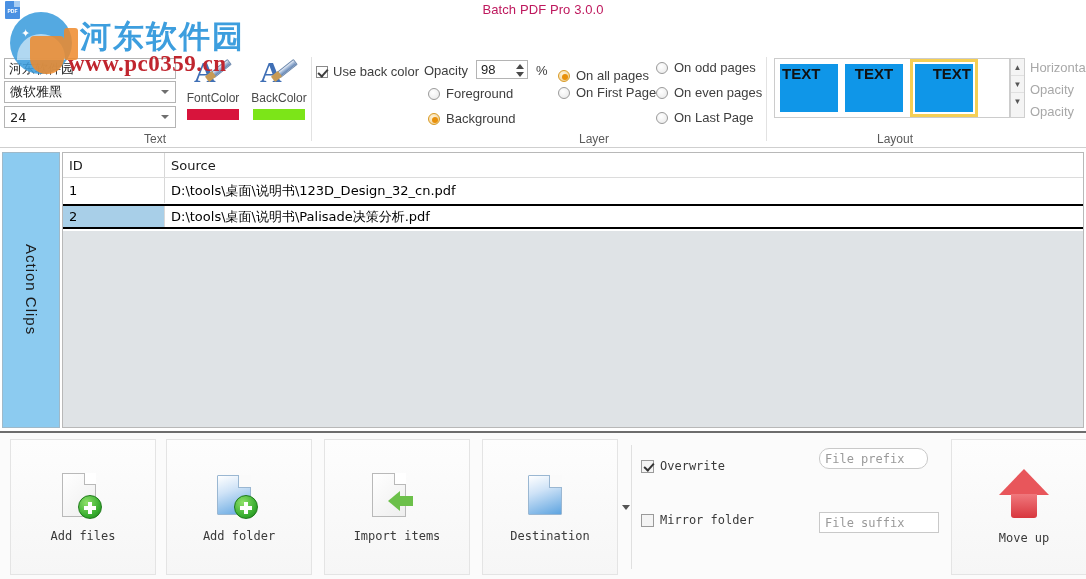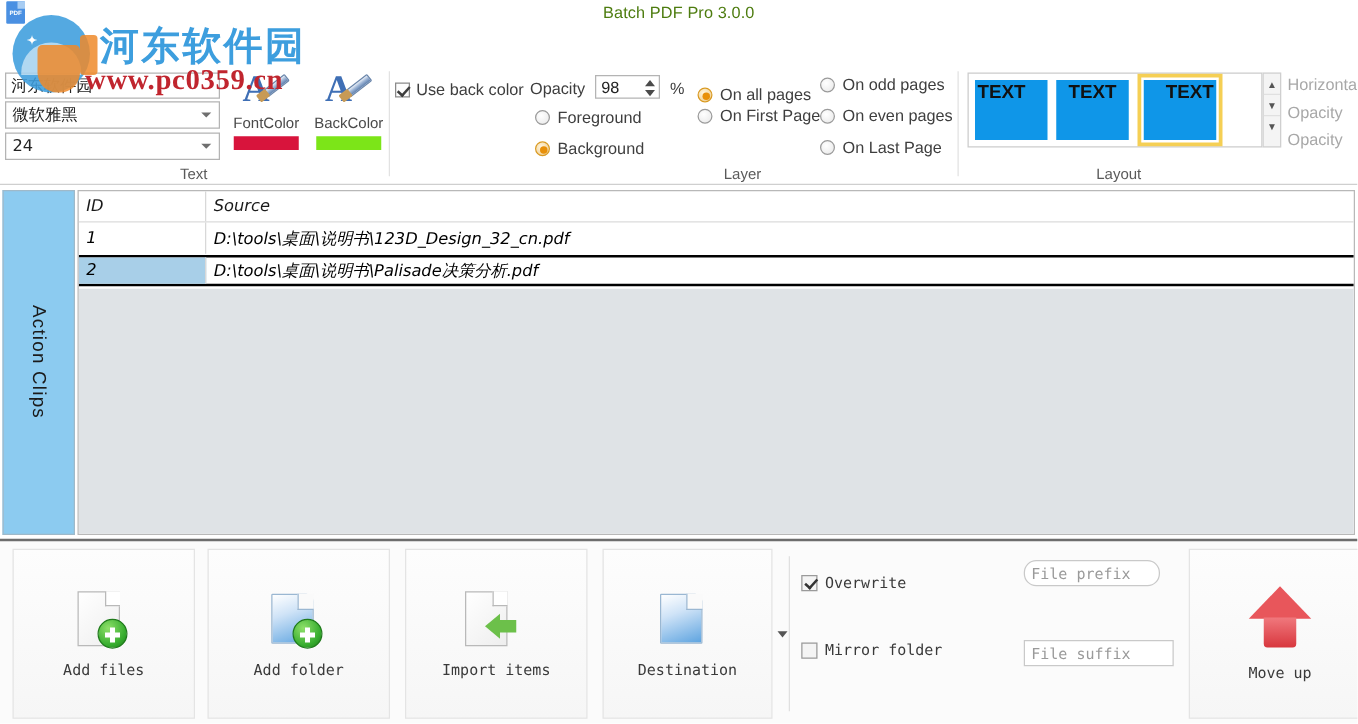--- a/index.html
+++ b/index.html
@@ -17,21 +17,21 @@
   }
 
   
   .titlebar {
     position: absolute; left: 0; top: 0; width: 1086px; height: 24px;
     background: #ffffff;
   }
   .title-text {
     position: absolute; left: 0; top: 2px; width: 1086px;
     text-align: center;
-    font-size: 13px; color: #4d7c0f;
+    font-size: 13px; color: #be185d;
     letter-spacing: .1px;
   }
   .app-icon {
     position: absolute; left: 4px; top: 1px; width: 18px; height: 20px;
   }
   .app-icon .sheet {
     position: absolute; left: 1px; top: 0; width: 15px; height: 18px;
     background: #4a90e2; border-radius: 1px;
   }
   .app-icon .fold {
@@ -314,21 +314,20 @@
     width: 1022px; height: 276px;
     background: #ffffff;
     border: 1px solid #b8b8b8;
     overflow: hidden;
   }
   .grow {
     position: absolute; left: 0; width: 100%; height: 25px;
     display: flex; align-items: center;
     font-size: 13px;
     font-family: "DejaVu Sans", sans-serif;
-    font-style: italic;
   }
   .grow .c-id {
     width: 102px; height: 100%; padding-left: 6px;
     display: flex; align-items: center;
     border-right: 1px solid #d8d8d8;
   }
   .grow .c-src {
     flex: 1; height: 100%; padding-left: 6px;
     display: flex; align-items: center;
   }

